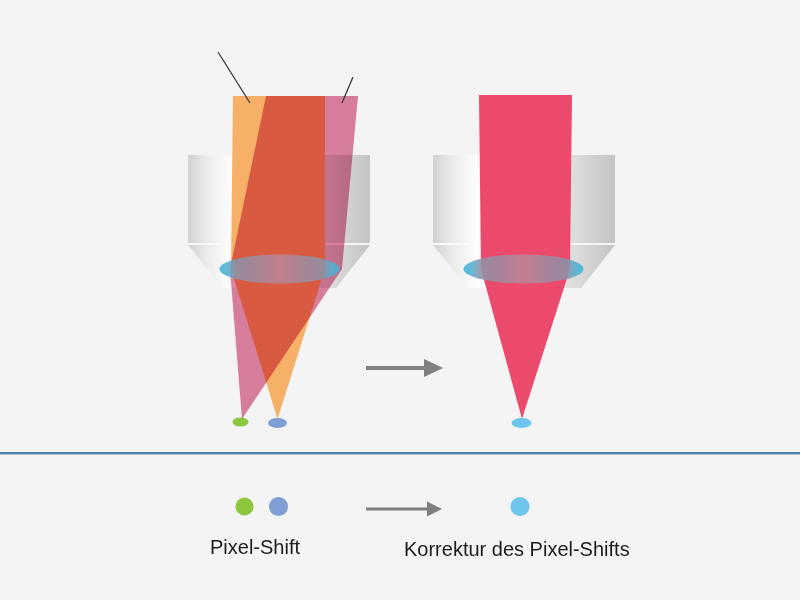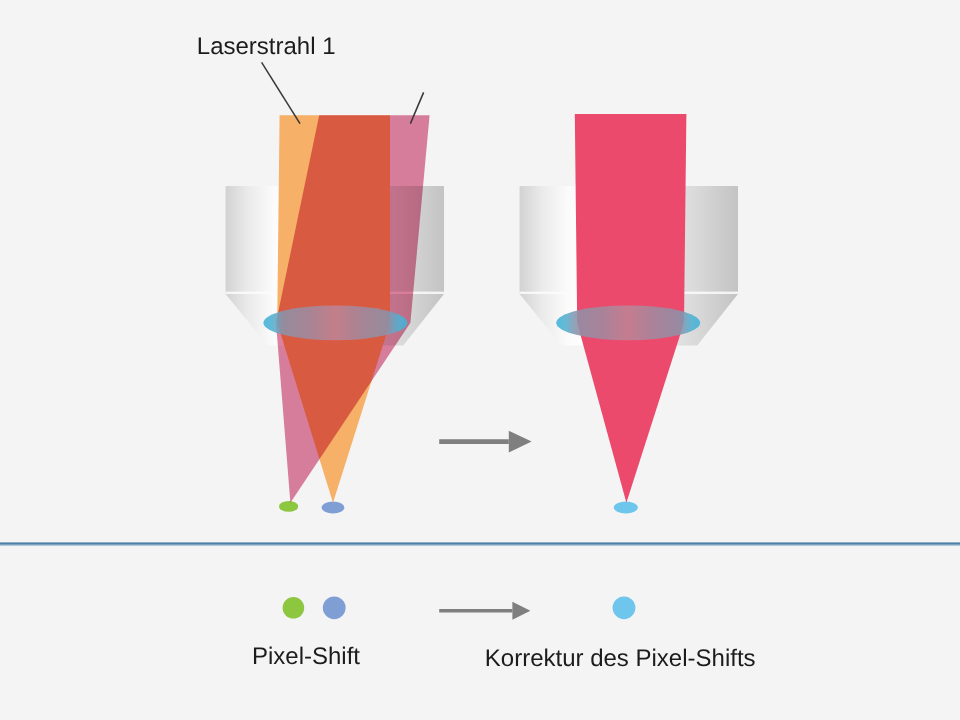--- a/index.html
+++ b/index.html
@@ -88,17 +88,16 @@
     <circle cx="244.5" cy="506.5" r="9" fill="#8DC63F"></circle>
     <circle cx="278.5" cy="506.5" r="9.5" fill="#7F9FD4"></circle>
     <circle cx="520" cy="506.5" r="9.5" fill="#6EC6EC"></circle>
 
     <g>
       <line x1="366" y1="509" x2="427" y2="509" stroke-width="3" stroke="#7F7F7F"></line>
       <polygon points="427,501.5 442,509 427,516.5" fill="#7F7F7F"></polygon>
     </g>
   </svg>
 
-  <div class="lbl" style="left:164px;top:28px;">Laserstrahl 1</div>
   <div class="lbl" style="left:404px;top:538px;">Korrektur des Pixel-Shifts</div>
   <div class="lbl" style="left:210px;top:536px;">Pixel-Shift</div>
 
 </div>
 
 </body></html>

